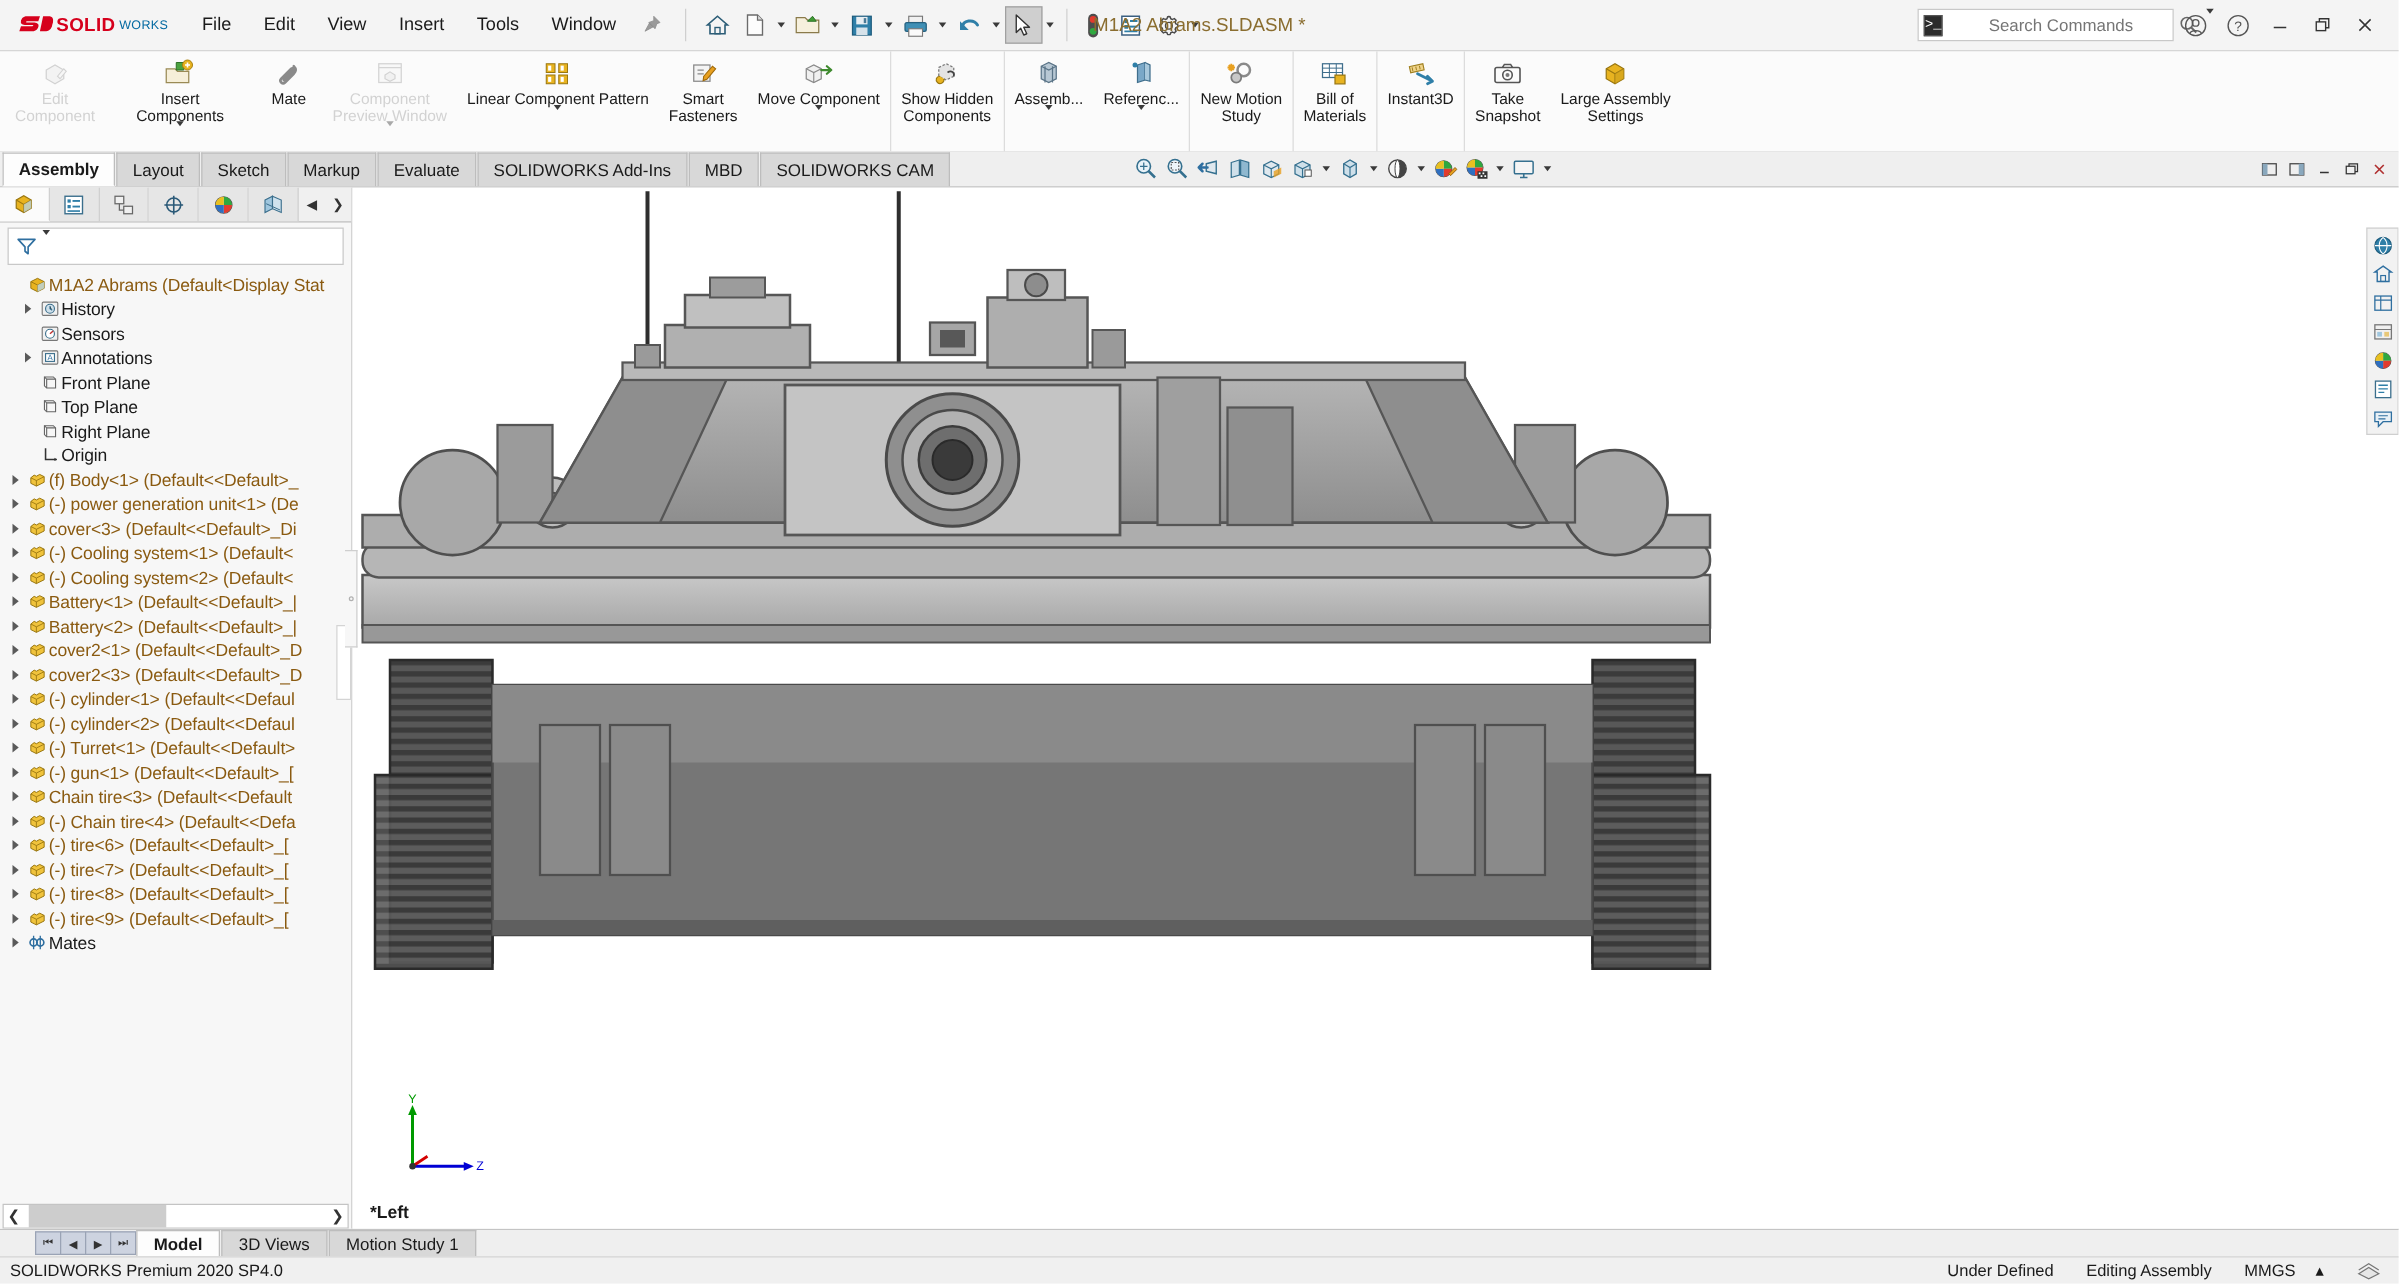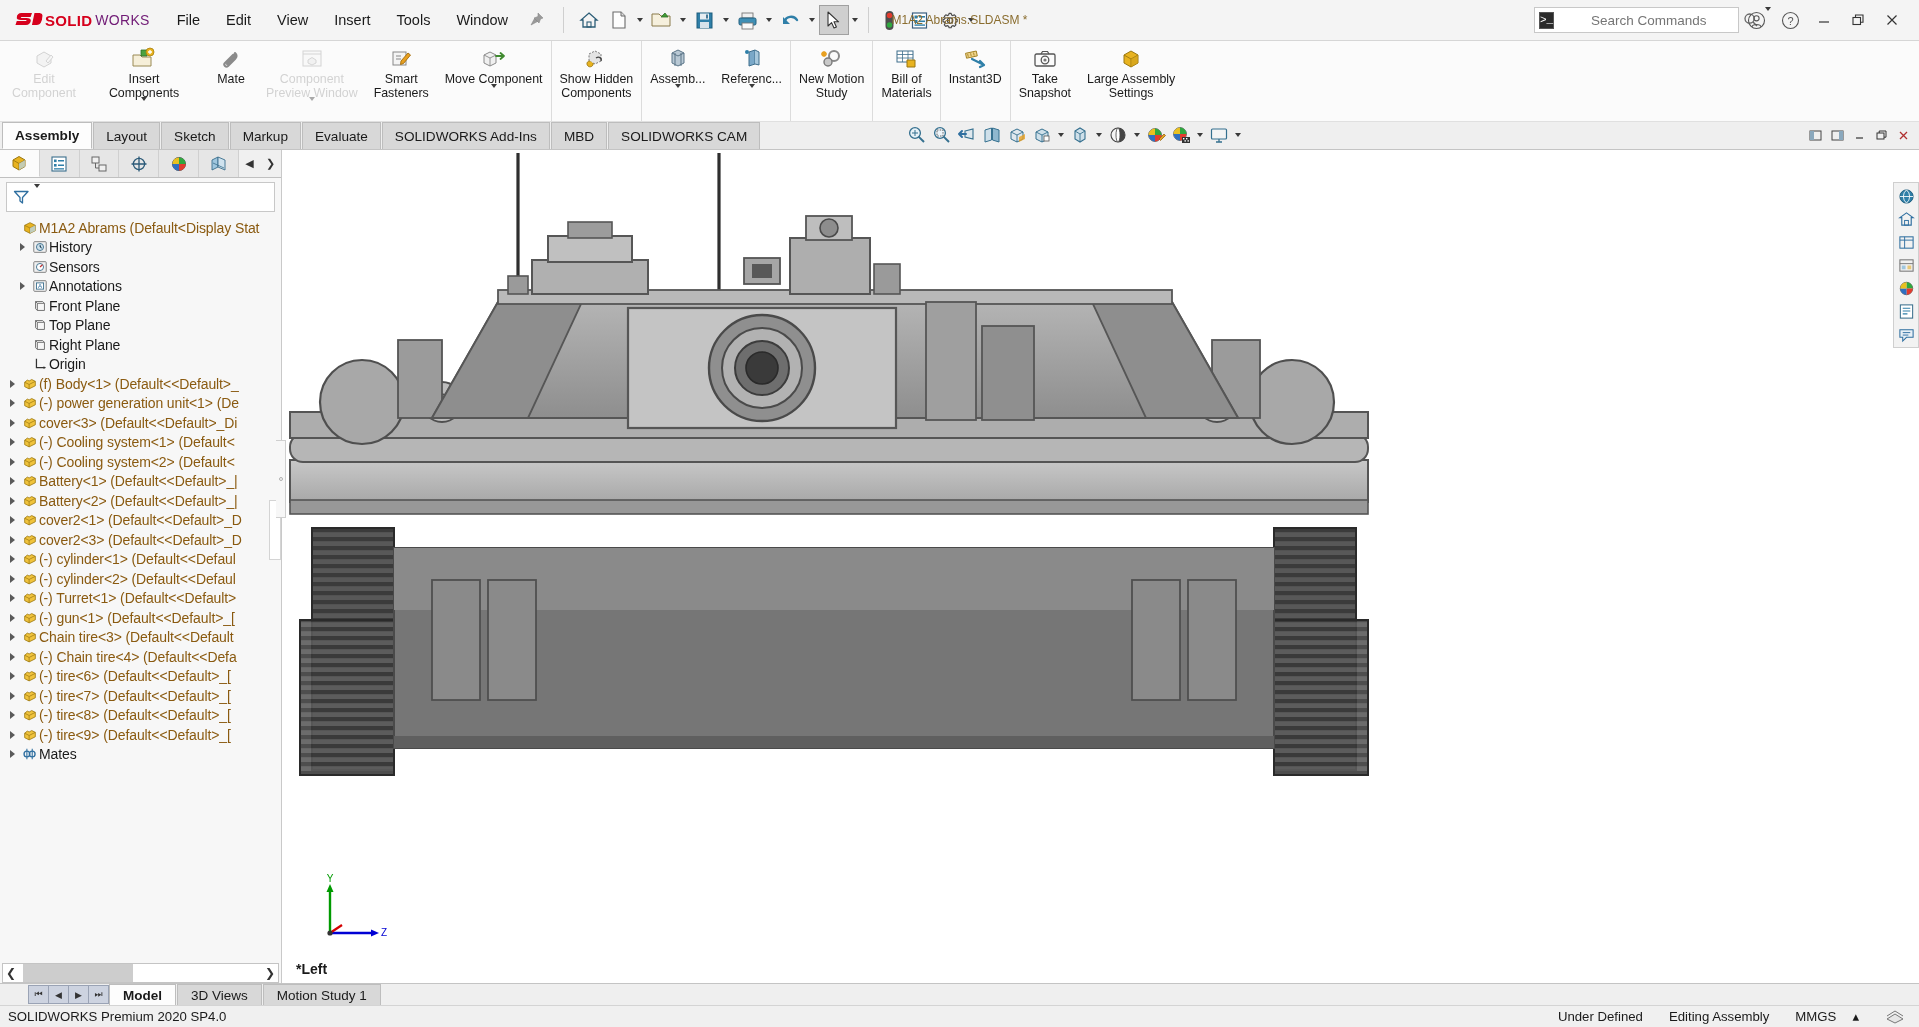--- a/index.html
+++ b/index.html
@@ -15,42 +15,42 @@
   
   .titlebar {
     height: 41px; flex: 0 0 41px;
     background: #f4f4f4;
     border-bottom: 1px solid #d6d6d6;
     display: flex; align-items: center;
     position: relative;
   }
   .sw-logo { display: flex; align-items: center; padding: 0 14px 0 16px; gap: 3px; }
   .sw-logo .solid { font-size: 15px; font-weight: bold; color: #d6001c; letter-spacing: .3px;}
-  .sw-logo .works { font-size: 14px; font-weight: bold; color: #701a75; letter-spacing: .3px;}
+  .sw-logo .works { font-size: 10px; font-weight: bold; color: #0369a1; letter-spacing: .3px;}
   .menubar { display: flex; align-items: center; height: 100%; }
   .menu-item {
     padding: 0 13px; height: 100%; display: flex; align-items: center;
     font-size: 14.5px; color: #1a1a1a; cursor: default;
   }
   .pin-icon { padding: 0 12px 0 8px; display:flex; align-items:center; }
   .tb-sep { width: 1px; height: 26px; background: #cfcfcf; margin: 0 6px; }
   .qat { display: flex; align-items: center; gap: 0px; padding-left: 4px; }
   .qat-btn {
     width: 30px; height: 30px; display: flex; align-items: center; justify-content: center;
     cursor: default; border: 1px solid transparent;
   }
   .qat-btn.active { background: #cfcfcf; border: 1px solid #a0a0a0; }
   .qat-caret {
     width: 13px; height: 30px; display:flex; align-items:center; justify-content:center;
     cursor: default;
   }
   .caret-d { width:0;height:0;border-left:3.5px solid transparent;border-right:3.5px solid transparent;border-top:4px solid #3a3a3a; }
   .doc-title {
     position: absolute; left: 0; right: 0; text-align: center;
-    font-size: 12px; color: #8a6d2f; pointer-events: none;
+    font-size: 15px; color: #8a6d2f; pointer-events: none;
   }
   .tb-right { margin-left: auto; display: flex; align-items: center; padding-right: 10px; z-index:2;}
   .searchbox {
     width: 205px; height: 26px; background: #fff; border: 1px solid #c8c8c8;
     display: flex; align-items: center; padding: 0 4px; gap: 6px;
   }
   .searchbox input {
     border: none; outline: none; flex: 1; font-size: 13.5px; color: #737373;
     font-family: Liberation Sans, sans-serif; background: transparent; text-align: center;
   }
@@ -397,20 +397,40 @@
               <rect x="3" y="3" width="18" height="15" fill="#f4f4f4" stroke="#a0a0a0" stroke-width="1"></rect>
               <path d="M3 6 L21 6" stroke="#a0a0a0" stroke-width="1"></path>
               <path d="M8 12 L12 9.5 L16 12 L16 15 L12 17 L8 15 Z" fill="#e4e4e4" stroke="#9a9a9a" stroke-width=".9"></path>
             </svg>
         </span>
         <span class="rlabel" style="white-space:pre-line">Component
 Preview Window</span>
         <span class="rcaret"><span class="caret-d"></span></span>
       </div>
 
+      <div class="rbtn wide">
+        <span class="ricon">
+          <svg width="24" height="22" viewBox="0 0 24 22">
+              <g fill="#e8b320" stroke="#9a7710" stroke-width=".8">
+                <rect x="3" y="3" width="7" height="7"></rect>
+                <rect x="13" y="3" width="7" height="7"></rect>
+                <rect x="3" y="12" width="7" height="7"></rect>
+                <rect x="13" y="12" width="7" height="7"></rect>
+              </g>
+              <g fill="#fff">
+                <rect x="4.5" y="4.5" width="2.5" height="4"></rect>
+                <rect x="14.5" y="4.5" width="2.5" height="4"></rect>
+                <rect x="4.5" y="13.5" width="2.5" height="4"></rect>
+                <rect x="14.5" y="13.5" width="2.5" height="4"></rect>
+              </g>
+            </svg>
+        </span>
+        <span class="rlabel">Linear Component Pattern</span>
+        <span class="rcaret"><span class="caret-d"></span></span>
+      </div>
 
       <div class="rbtn">
         <span class="ricon">
           <svg width="24" height="22" viewBox="0 0 24 22">
               <rect x="4" y="4" width="13" height="13" fill="#f4f4f4" stroke="#888" stroke-width="1"></rect>
               <path d="M7 8 L12 8 M7 11 L12 11" stroke="#888" stroke-width="1"></path>
               <path d="M12 13 L19 5 L21.5 7 L14.5 15.5 L11.5 16.5 Z" fill="#e8a020" stroke="#a06a0a" stroke-width=".9"></path>
             </svg>
         </span>
         <span class="rlabel" style="white-space:pre-line">Smart

